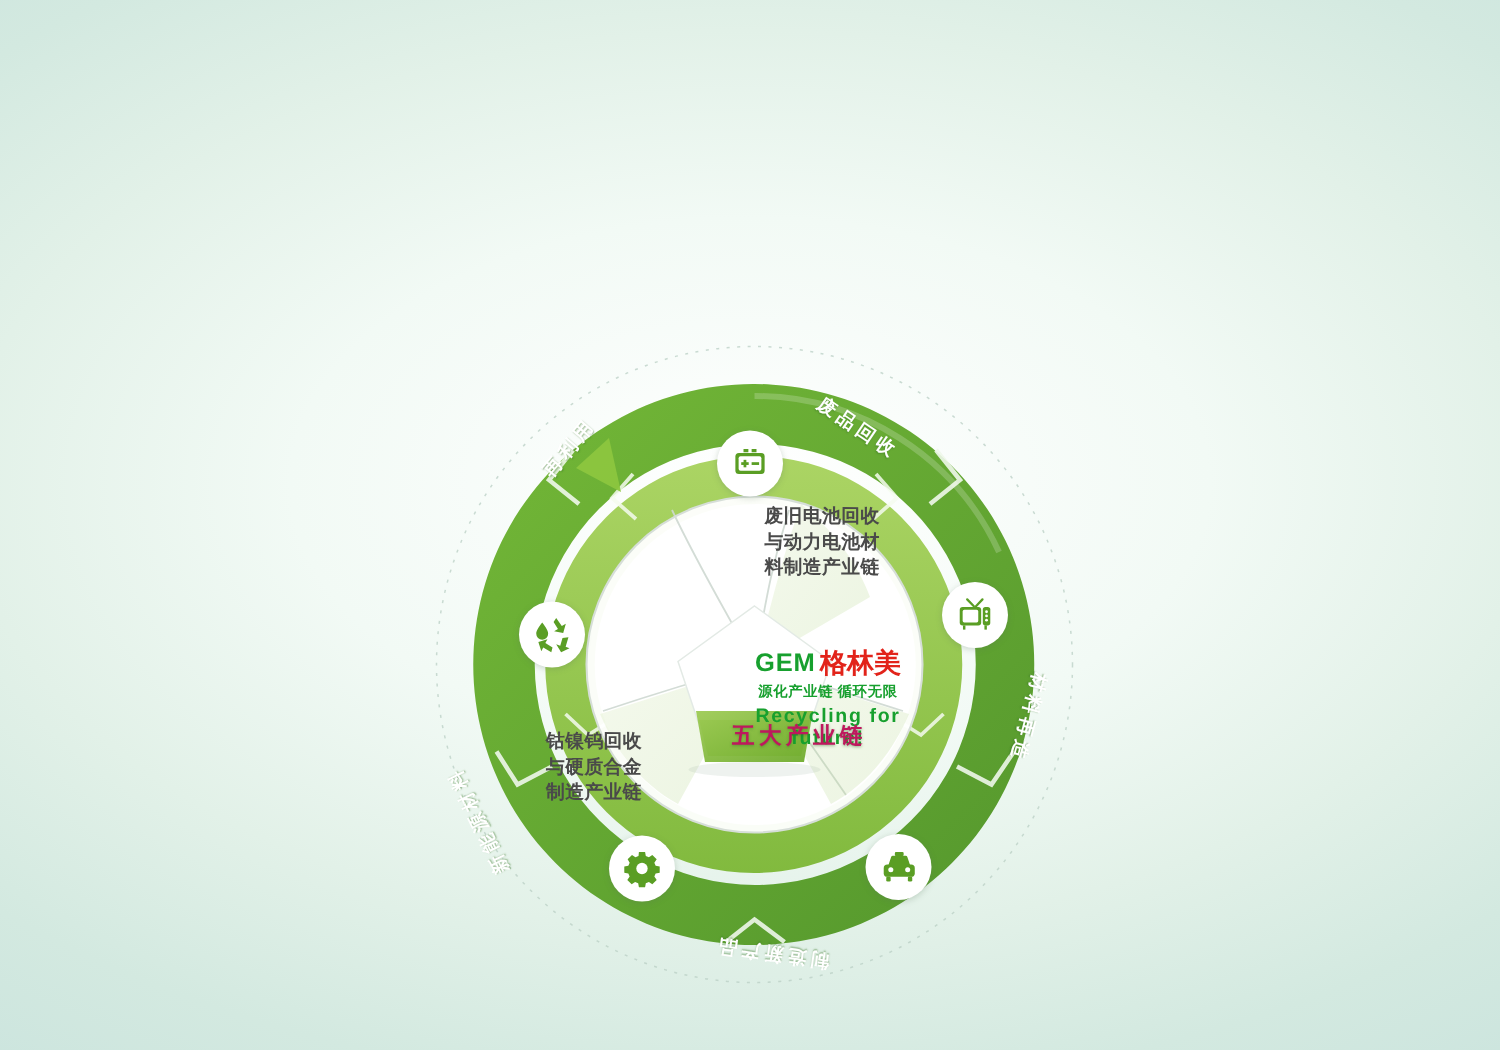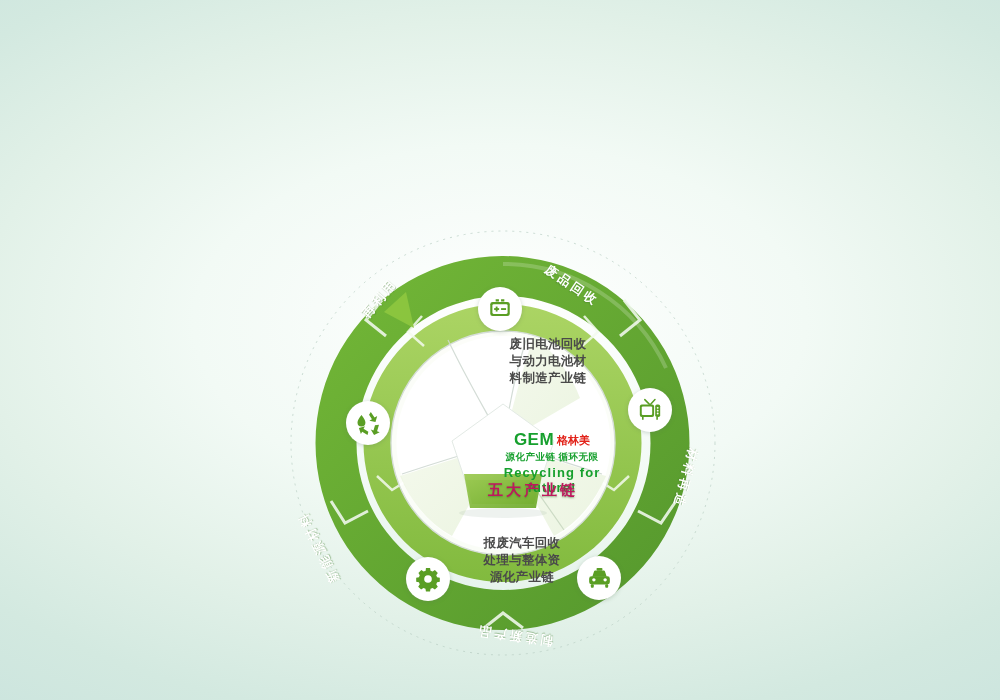--- a/index.html
+++ b/index.html
@@ -69,21 +69,21 @@
   .logo-wrap{
     position:absolute; left:182px; top:222px; width:120px; text-align:center;
     user-select:none;
     margin-left:22px;
   }
   .logo-row1{ display:flex; align-items:center; justify-content:center; gap:3px; }
   .logo-gem{
     color:#17a02e; font-weight:bold; font-size:17px; letter-spacing:.5px;
     font-family:"Liberation Sans",sans-serif;
   }
-  .logo-cn{ color:#e2231a; font-weight:bold; font-size:11px; letter-spacing:0px; }
+  .logo-cn{ color:#e2231a; font-weight:bold; font-size:18px; letter-spacing:0px; }
   .logo-slogan{ color:#17a02e; font-size:9.5px; font-weight:bold; letter-spacing:.5px; margin-top:1px;}
   .logo-en{ color:#17a02e; font-size:13px; font-weight:bold; letter-spacing:1.1px; margin-top:1px;}
 
   .icon-badge{
     position:absolute; width:44px; height:44px; border-radius:50%;
     background:#ffffff; box-shadow:0 1px 4px rgba(90,120,90,.28);
     display:flex; align-items:center; justify-content:center;
   }
   .icon-badge svg{ position:static; display:block; }
 </style>
@@ -185,24 +185,24 @@
 
         <circle cx="215" cy="235" r="112" fill="none" stroke="#d6ded8" stroke-width="1.4"></circle>
       </g>
     </svg>
 
     <div class="lbl" style="left:200px; top:128px; width:120px;">废旧电池回收
 与动力电池材
 料制造产业链</div>
 
 
-    <div class="lbl" style="left:178px; top:327px; width:112px;">报废汽车回收
-处理与整体资
-源化产业链</div>
-
+
+    <div class="lbl" style="left:52px; top:278px; width:112px;">钴镍钨回收
+与硬质合金
+制造产业链</div>
 
 
     <div class="icon-badge" style="left:190px; top:79px;">
       <svg width="26" height="26" viewBox="0 0 24 24">
         <path d="M8 3h3v2H8zM13 3h3v2h-3z" fill="#5a9e24"></path>
         <rect x="3" y="5.5" width="18" height="13" rx="2.2" fill="#5a9e24"></rect>
         <rect x="5" y="7.5" width="14" height="9" rx="1.2" fill="#ffffff"></rect>
         <rect x="6.6" y="11.2" width="4.6" height="1.7" fill="#5a9e24"></rect>
         <rect x="8.05" y="9.75" width="1.7" height="4.6" fill="#5a9e24"></rect>
         <rect x="13" y="11.2" width="4.6" height="1.7" fill="#5a9e24"></rect>

